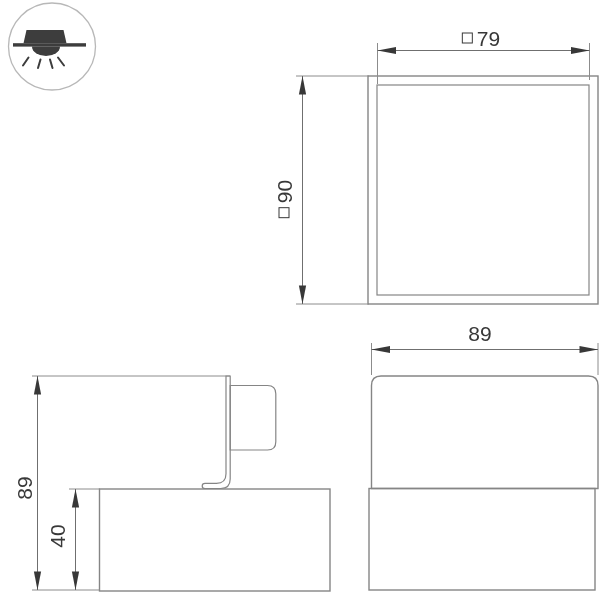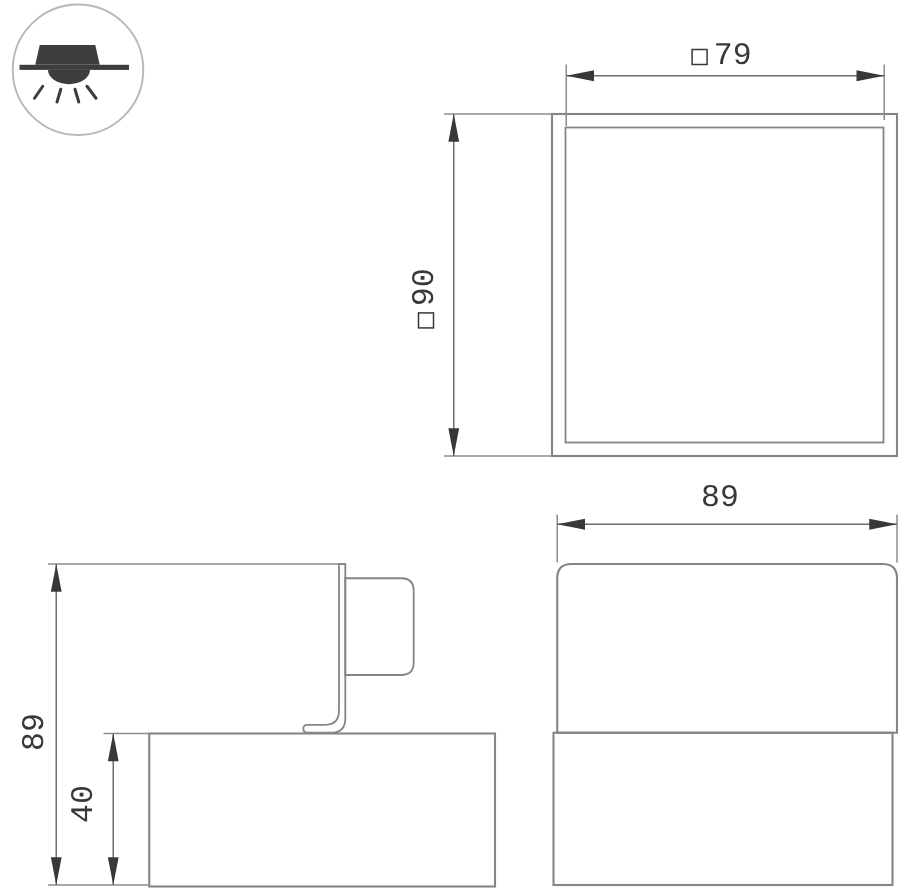--- a/index.html
+++ b/index.html
@@ -1,21 +1,21 @@
 <!DOCTYPE html>
 <html><head>
 <meta charset="utf-8">
 <style>
   html,body{margin:0;padding:0;background:#ffffff;}
   .canvas{
     position:relative;
     width:600px;height:592px;
     background:#ffffff;
     overflow:hidden;
-    font-family:Liberation Mono, monospace;
+    font-family:Liberation Sans, sans-serif;
     text-align:center;
   }
   .canvas svg{position:absolute;left:0;top:0;}
   
   .shape{stroke:#858585;stroke-width:1.4;fill:none;}
   .shape-thin{stroke:#858585;stroke-width:1.2;fill:none;}
   .dim{stroke:#6f6f6f;stroke-width:1;fill:none;}
   .ext{stroke:#8c8c8c;stroke-width:1;fill:none;}
   .arrow{fill:#383838;stroke:none;}
   .icon-fill{fill:#3d3d3d;stroke:none;}

